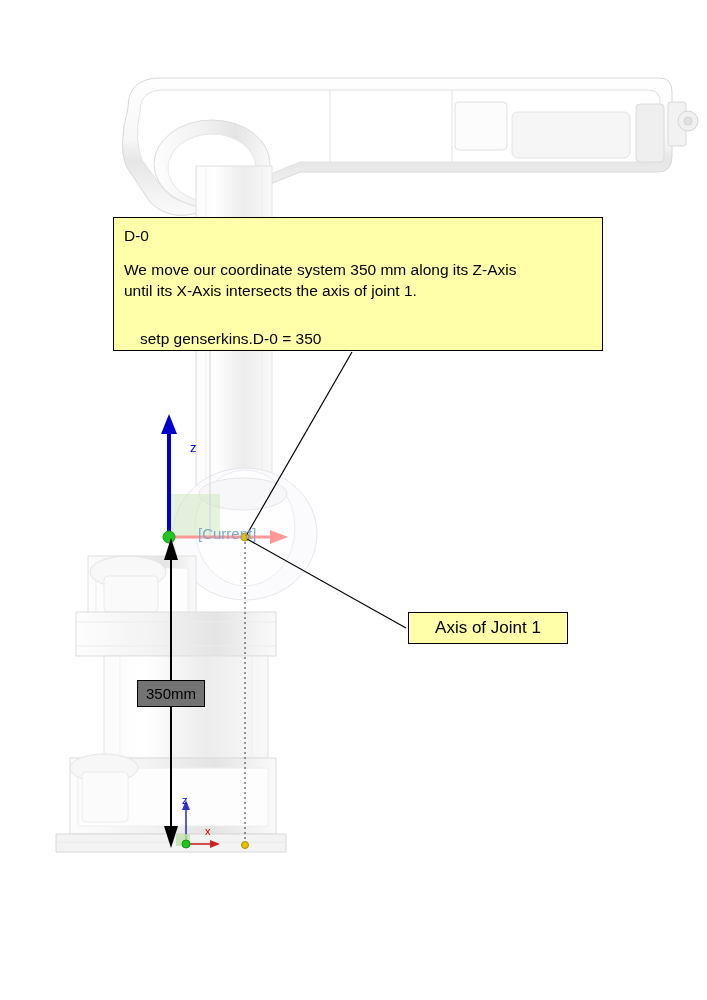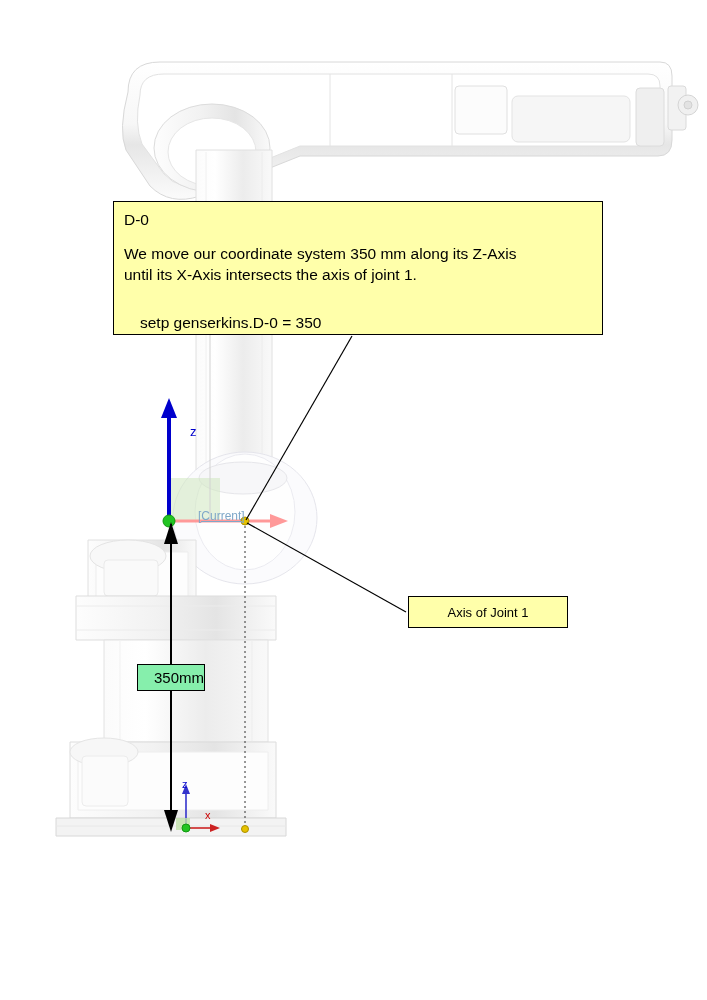--- a/index.html
+++ b/index.html
@@ -9,21 +9,21 @@
   }
   body {
     width: 707px;
     height: 1000px;
     font-family: "Liberation Sans", sans-serif;
     position: relative;
     overflow: hidden;
   }
   #stage {
     position: absolute;
-    left: 0; top: 0;
+    left: 0; top: 16px;
     width: 707px;
     height: 957px;
   }
   .layer {
     position: absolute;
     left: 0; top: 0;
     width: 707px;
     height: 1000px;
   }
   
@@ -53,55 +53,54 @@
     margin: 16px;
   }
   #axis-callout {
     left: 408px;
     top: 596px;
     width: 160px;
     height: 32px;
     display: flex;
     align-items: center;
     justify-content: center;
-    font-size: 13px;
+    font-size: 17px;
     text-align: center;
   }
   
   #dim-label {
     position: absolute;
     left: 137px;
     top: 664px;
     width: 68px;
     height: 27px;
-    background: #86efac;
+    background: #737373;
     border: 1px solid #000000;
     box-sizing: border-box;
     display: flex;
     align-items: center;
-    justify-content: flex-end;
+    justify-content: center;
     font-size: 15px;
     color: #000000;
   }
   
   .axlbl {
     position: absolute;
     font-size: 12px;
     font-family: "Liberation Sans", sans-serif;
   }
   #z-label-main { left: 190px; top: 424px; color: #0000cc; font-size: 13px; }
   #z-label-base { left: 182px; top: 778px; color: #0000cc; font-size: 11px; }
   #x-label-base { left: 205px; top: 809px; color: #cc0000; font-size: 11px; }
   #current-label {
     position: absolute;
     left: 198px;
     top: 509px;
-    font-size: 12px;
+    font-size: 15px;
     color: #7fa7c8;
-    text-decoration: underline;
   }
 </style>
 </head>
 <body>
 
 <div id="stage">
 
   <svg class="layer" viewBox="0 0 707 1000" xmlns="http://www.w3.org/2000/svg">
     <defs>
       <linearGradient id="gmet" x1="0" y1="0" x2="0" y2="1">

